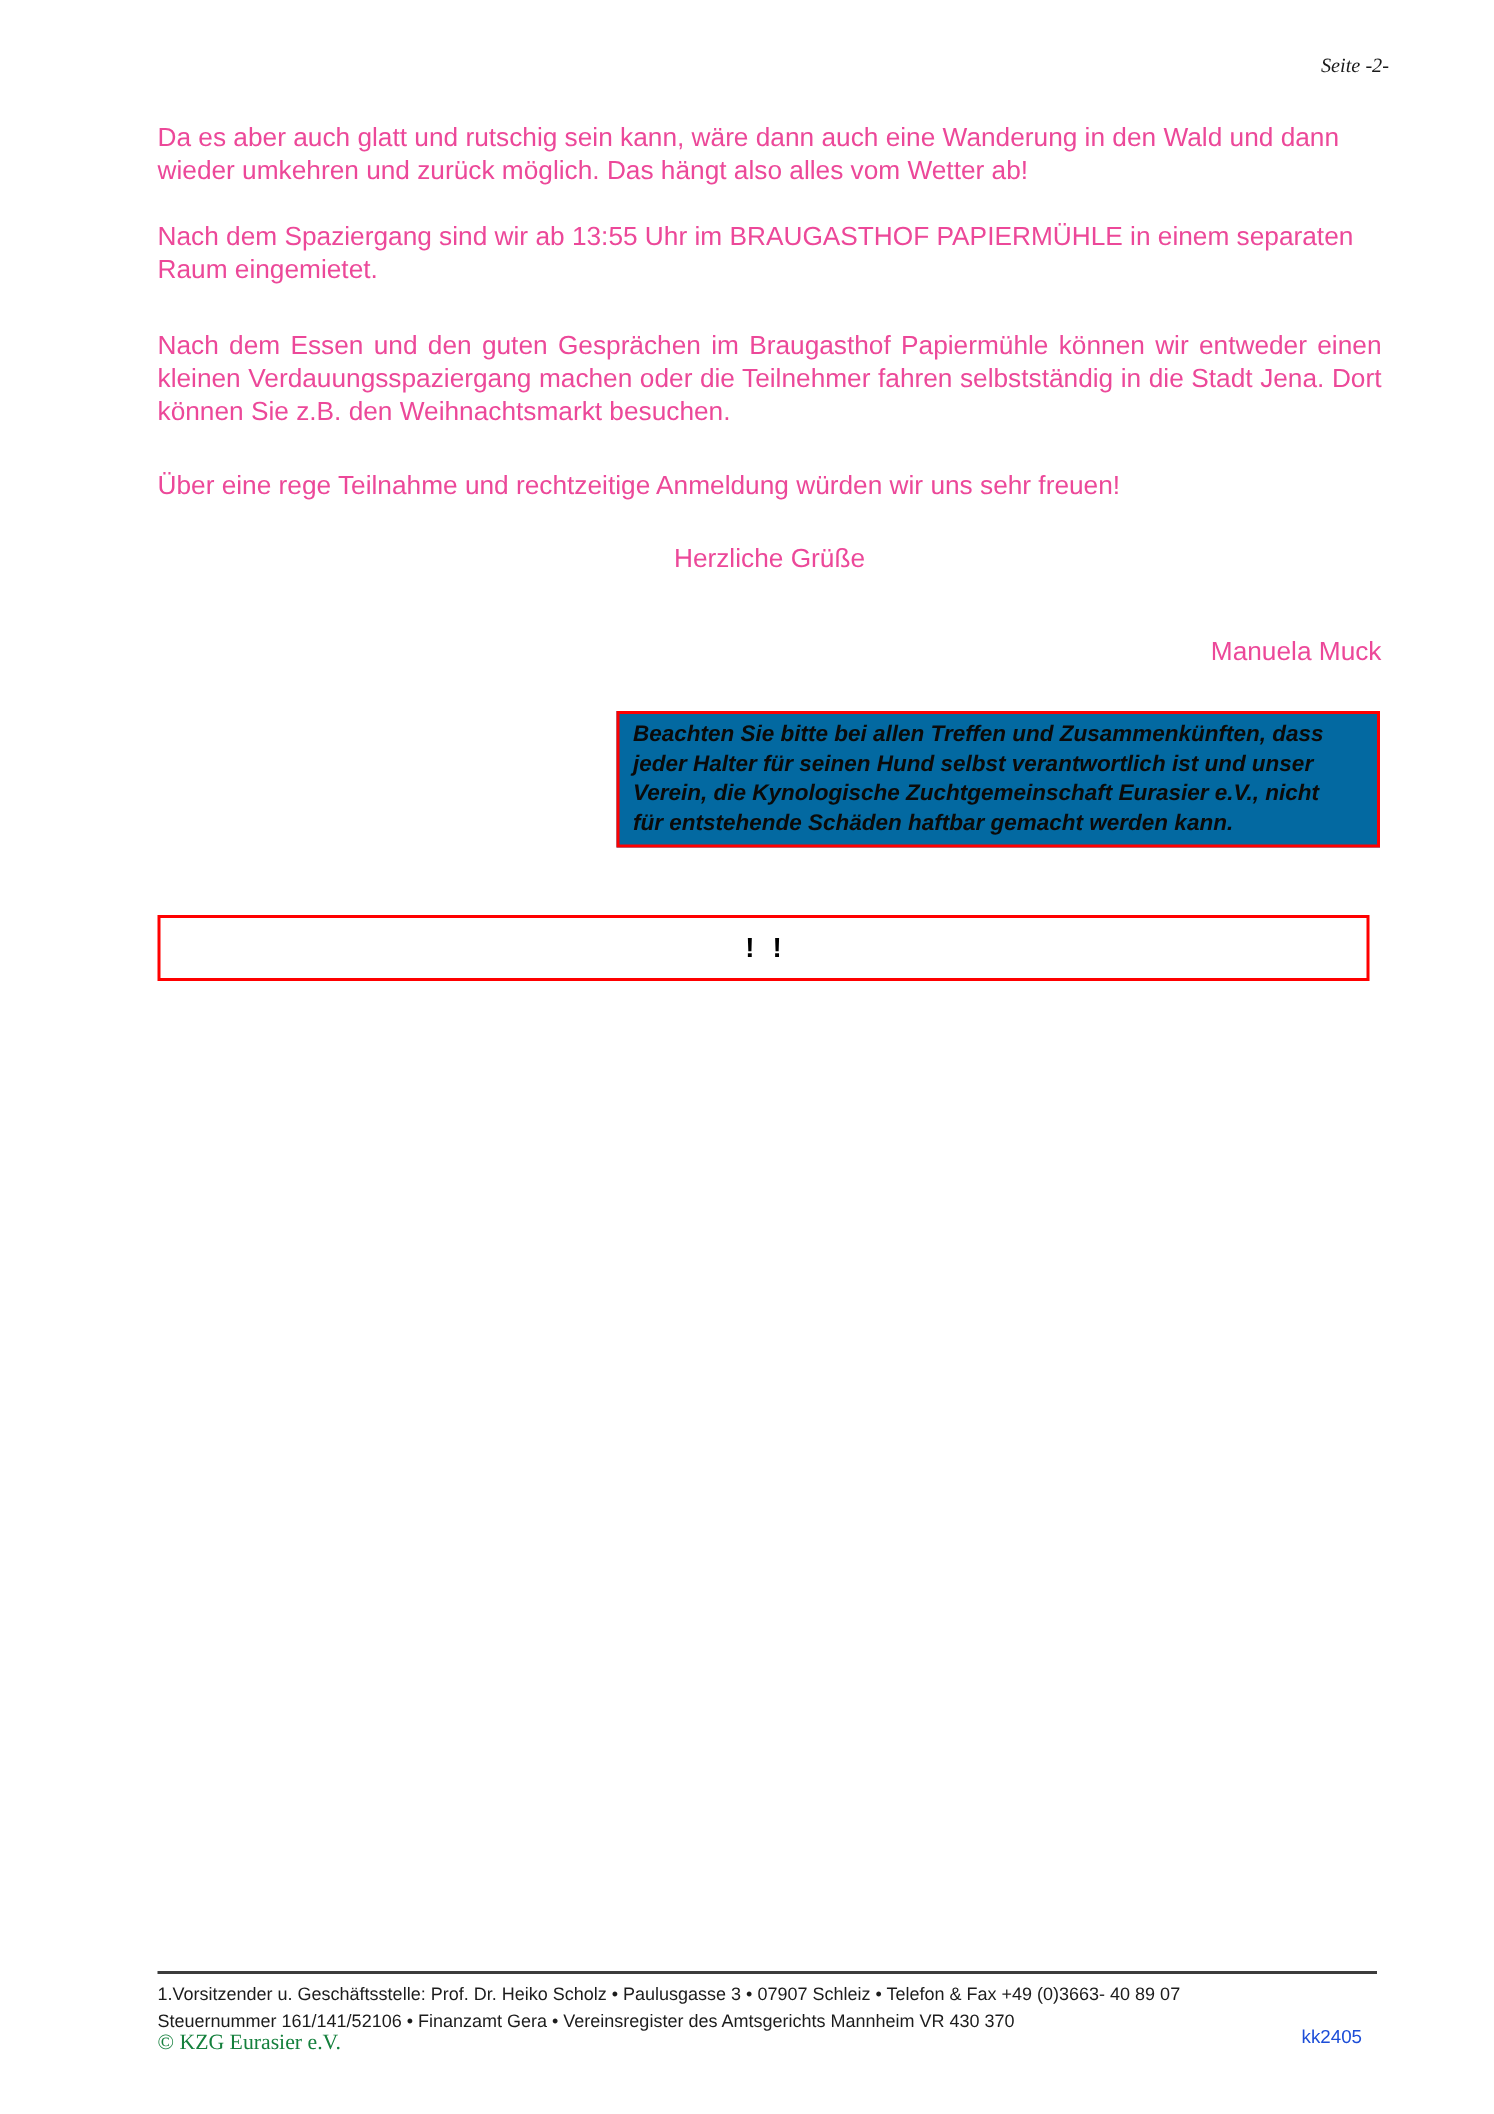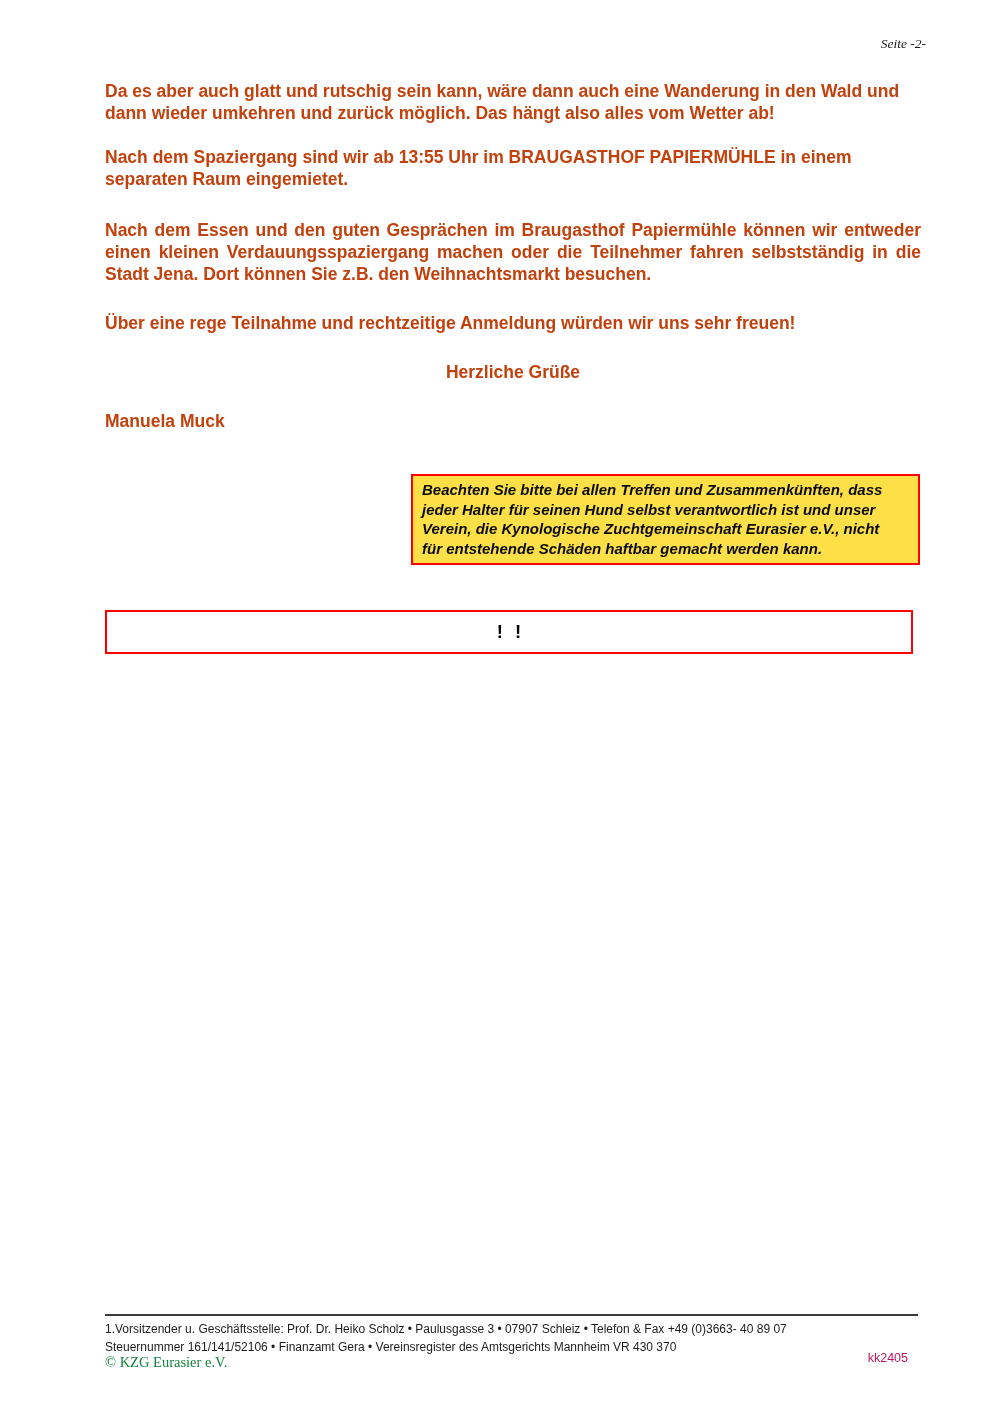--- a/index.html
+++ b/index.html
@@ -20,37 +20,36 @@
     font-style: italic;
     font-size: 13.5px;
     color: #1a1a1a;
   }
   .para {
     position: absolute;
     left: 105px;
     width: 816px;
     font-size: 17.5px;
     line-height: 22px;
-    color: #c2410c;
-    font-weight: bold;
+    color: #ec4899;
   }
   .para.justified { text-align: justify; text-align-last: left; }
   #p1 { top: 80px; }
   #p2 { top: 146px; }
   #p3 { top: 219px; }
   #p4 { top: 312px; }
   #closing { top: 361px; text-align: center; }
-  #signature { top: 410px; }
+  #signature { top: 423px; text-align: right; }
   .liability-box {
     position: absolute;
     left: 411px;
     top: 474px;
     width: 509px;
     border: 2px solid #ff0000;
-    background: #fde047;
+    background: #0369a1;
     padding: 4px 9px 5px 9px;
     font-weight: bold;
     font-style: italic;
     font-size: 15px;
     line-height: 19.5px;
     white-space: pre-line;
     color: #0a0a0a;
   }
   .vaccination-box {
     position: absolute;
@@ -102,21 +101,21 @@
     top: 1354px;
     font-family: "Liberation Serif", serif;
     font-size: 14.5px;
     color: #15803d;
   }
   .doc-code {
     position: absolute;
     right: 88px;
     top: 1351px;
     font-size: 12.5px;
-    color: #be185d;
+    color: #1d4ed8;
   }
 </style>
 </head>
 <body>
 
 <div class="page-number">Seite -2-</div>
 
 <p id="p1" class="para">Da es aber auch glatt und rutschig sein kann, wäre dann auch eine Wanderung in den Wald und dann wieder umkehren und zurück möglich. Das hängt also alles vom Wetter ab!</p>
 
 <p id="p2" class="para">Nach dem Spaziergang sind wir ab 13:55 Uhr im BRAUGASTHOF PAPIERMÜHLE in einem separaten Raum eingemietet.</p>

